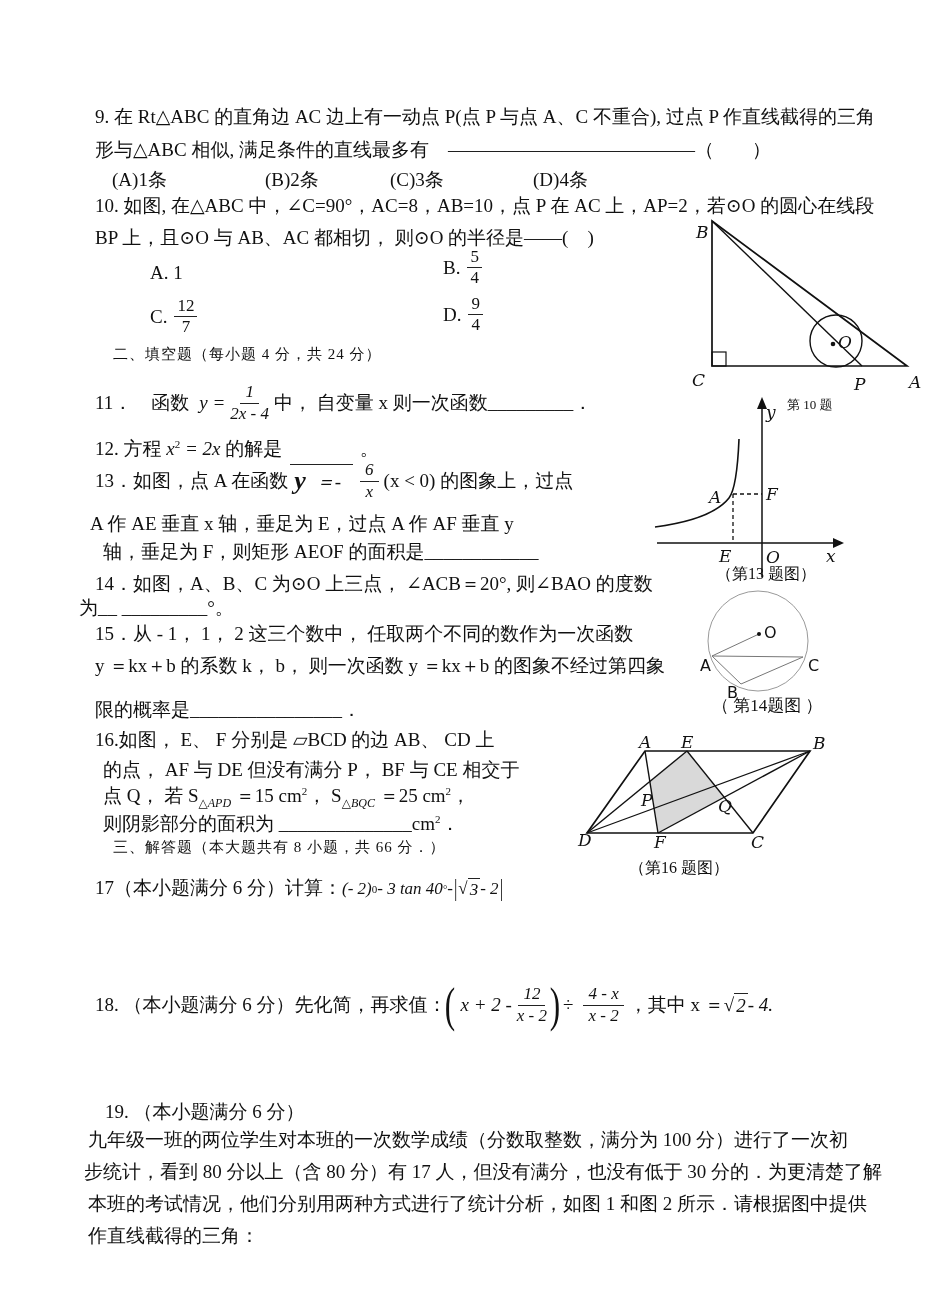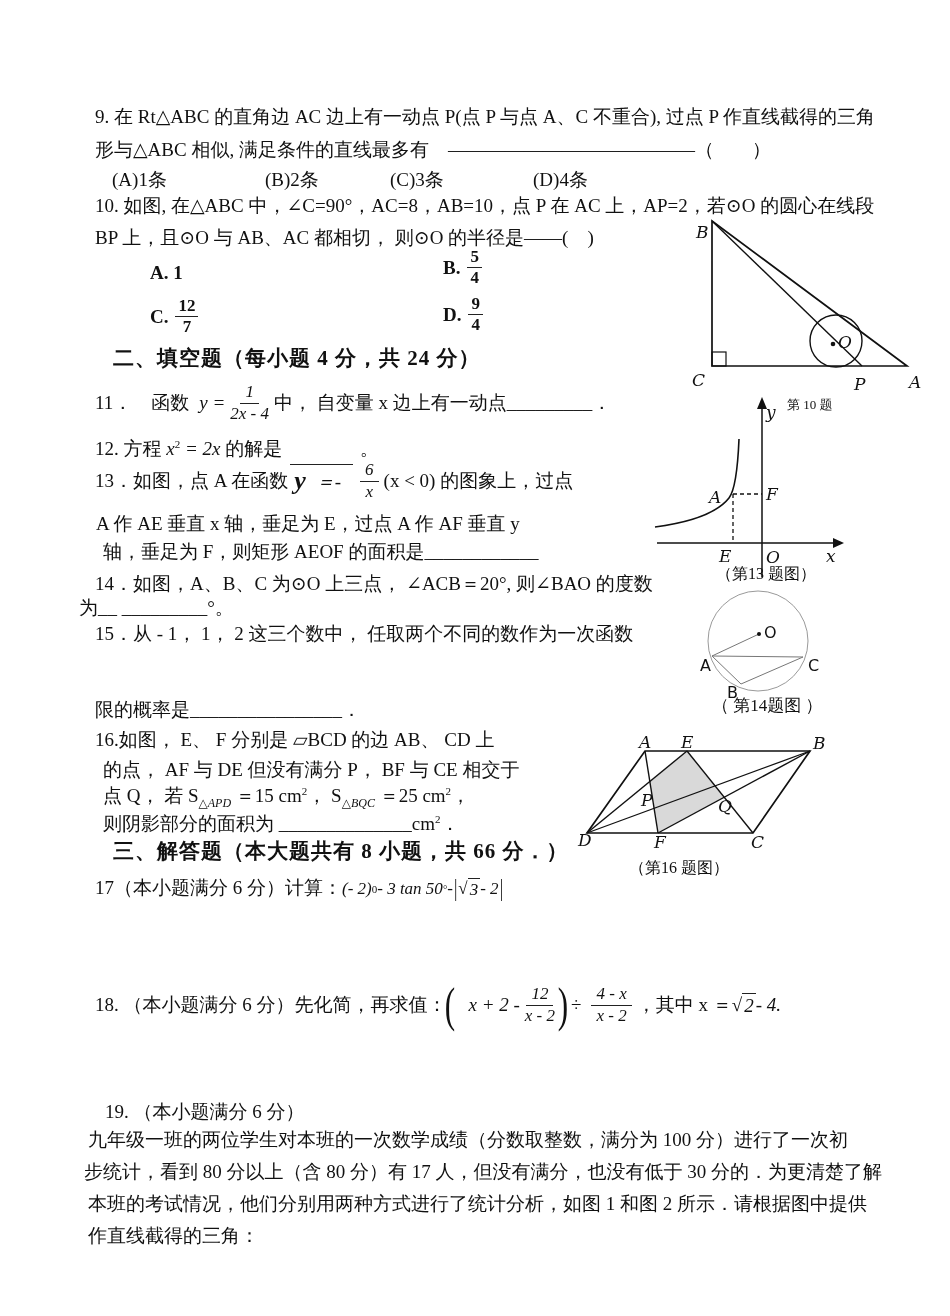--- a/index.html
+++ b/index.html
@@ -1,28 +1,28 @@
 <!DOCTYPE html>
 <html><head>
 <meta charset="utf-8">
 <style>
   html,body{margin:0;padding:0;background:#fff;}
   .page{position:relative;width:950px;height:1316px;background:#ffffff;overflow:hidden;
         font-family:"Liberation Serif","DejaVu Serif",serif;color:#111;}
   .ln{position:absolute;white-space:nowrap;font-size:19px;line-height:1.25;}
   .fx{display:flex;align-items:center;}
-  .hdr{font-weight:bold;font-size:21px;letter-spacing:1px;}
+  .hdr{font-weight:normal;font-size:15px;letter-spacing:1px;}
   .mi{font-style:italic;}
   .sp{font-size:11px;vertical-align:super;line-height:0;}
   .sb{font-size:12px;vertical-align:sub;line-height:0;font-style:italic;}
   .frac{display:inline-flex;flex-direction:column;align-items:center;font-size:17px;line-height:1.2;margin:0 5px;font-style:italic;}
   .frac .fn{border-bottom:1.4px solid #222;padding:0 5px;display:block;}
   .frs{display:inline-flex;flex-direction:column;align-items:center;font-size:17px;line-height:1.2;margin-left:7px;}
   .frs .fn{border-bottom:1.4px solid #222;padding:0 3px;display:block;}
-  .opt{position:absolute;font-size:19px;font-weight:bold;}
+  .opt{position:absolute;font-size:19px;}
   .ovl{border-top:1.6px solid #222;padding:0 12px 0 4px;display:inline-flex;align-items:center;margin:0 2px;}
   .ybig{font-style:italic;font-weight:bold;font-size:26px;margin-right:10px;}
   .bp{font-size:48px;font-weight:300;line-height:0.62;display:inline-block;transform:scaleX(0.65);margin:0 -5px;}
   .vb{display:inline-block;transform:scaleY(1.45);margin:0 1px;}
   .rad{border-top:1.5px solid #222;padding:0 2px;font-style:italic;}
   .rtx{font-style:normal;}
   .fm{font-size:17px;display:inline-flex;align-items:center;}
   .gap{display:inline-block;width:68px;}
   .cap{position:absolute;white-space:nowrap;font-size:16px;}
   .divs{margin:0 5px;}
@@ -136,21 +136,21 @@
 
   <div class="ln hdr" style="left:113px;top:345px">二、填空题（每小题 4 分，共 24 分）</div>
 
   <div class="ln fx" style="left:95px;top:379px;height:48px">
     <span>11．　函数</span>
     <span class="mi" style="margin-left:10px">y =</span>
     <span class="frac">
         <span class="fn">1</span>
         <span>2x - 4</span>
       </span>
-    <span>中， 自变量 x 边上有一动点</span>
+    <span>中， 自变量 x 则一次函数</span>
     <span>_________．</span>
   </div>
 
   <div class="ln" style="left:95px;top:437px">
     <span>12. 方程</span>
     <span class="mi">x</span><span class="sp">2</span><span class="mi"> = 2x</span>
     <span>的解是</span>
     <span class="gap"></span>
     <span>。</span>
   </div>
@@ -160,59 +160,60 @@
     <span class="ovl">
         <span class="ybig">y</span>
         <span class="mi">＝-</span>
       </span>
     <span class="frac">
         <span class="fn">6</span>
         <span>x</span>
       </span>
     <span>(x &lt; 0) 的图象上，过点</span>
   </div>
-  <div class="ln" style="left:96px;top:512px">A 作 AE 垂直 x 轴，垂足为 E，过点 A 作 AF 垂直 y</div>
+  <div class="ln" style="left:90px;top:512px">A 作 AE 垂直 x 轴，垂足为 E，过点 A 作 AF 垂直 y</div>
   <div class="ln" style="left:103px;top:540px">轴，垂足为 F，则矩形 AEOF 的面积是____________</div>
 
   <div class="ln" style="left:95px;top:572px">14．如图，A、B、C 为⊙O 上三点， ∠ACB＝20°, 则∠BAO 的度数</div>
   <div class="ln" style="left:79px;top:596px">为__ _________°。</div>
 
   <div class="ln" style="left:95px;top:622px">15．从 - 1， 1， 2 这三个数中， 任取两个不同的数作为一次函数</div>
+  <div class="ln" style="left:95px;top:654px">y ＝kx＋b 的系数 k， b， 则一次函数 y ＝kx＋b 的图象不经过第四象</div>
   <div class="ln" style="left:95px;top:698px">限的概率是________________．</div>
 
   <div class="ln" style="left:95px;top:728px">16.如图， E、 F 分别是 ▱BCD 的边 AB、 CD 上</div>
   <div class="ln" style="left:103px;top:758px">的点， AF 与 DE 但没有满分 P， BF 与 CE 相交于</div>
   <div class="ln" style="left:103px;top:784px">
     <span>点 Q， 若 S</span><span class="sb">△APD</span><span> ＝15 cm</span><span class="sp">2</span><span>， S</span><span class="sb">△BQC</span><span> ＝25 cm</span><span class="sp">2</span><span>，</span>
   </div>
   <div class="ln" style="left:103px;top:812px">
     <span>则阴影部分的面积为 </span><span>______________</span><span>cm</span><span class="sp">2</span><span>．</span>
   </div>
 
   <div class="ln hdr" style="left:113px;top:838px">三、解答题（本大题共有 8 小题，共 66 分．）</div>
 
   <div class="ln" style="left:95px;top:876px">
     <span>17（本小题满分 6 分）计算：</span><span class="fm">
         <span class="mi">(- 2)</span>
         <span class="sp">0</span>
-        <span class="mi"> - 3 tan 50</span>
+        <span class="mi"> - 3 tan 40</span>
         <span class="sp">°</span>
         <span class="mi"> - </span>
         <span class="vb">|</span>
         <span class="rtx">√</span>
         <span class="rad">3</span>
         <span class="mi"> - 2</span>
         <span class="vb">|</span>
       </span>
   </div>
 
   <div class="ln fx" style="left:95px;top:976px;height:58px">
     <span>18. （本小题满分 6 分）先化简，再求值：</span>
     <span class="bp">(</span>
-    <span class="mi" style="margin-left:16px">x + 2 -</span>
+    <span class="mi" style="margin-left:8px">x + 2 -</span>
     <span class="frac">
         <span class="fn">12</span>
         <span>x - 2</span>
       </span>
     <span class="bp">)</span>
     <span class="divs">÷</span>
     <span class="frac">
         <span class="fn">4 - x</span>
         <span>x - 2</span>
       </span>

